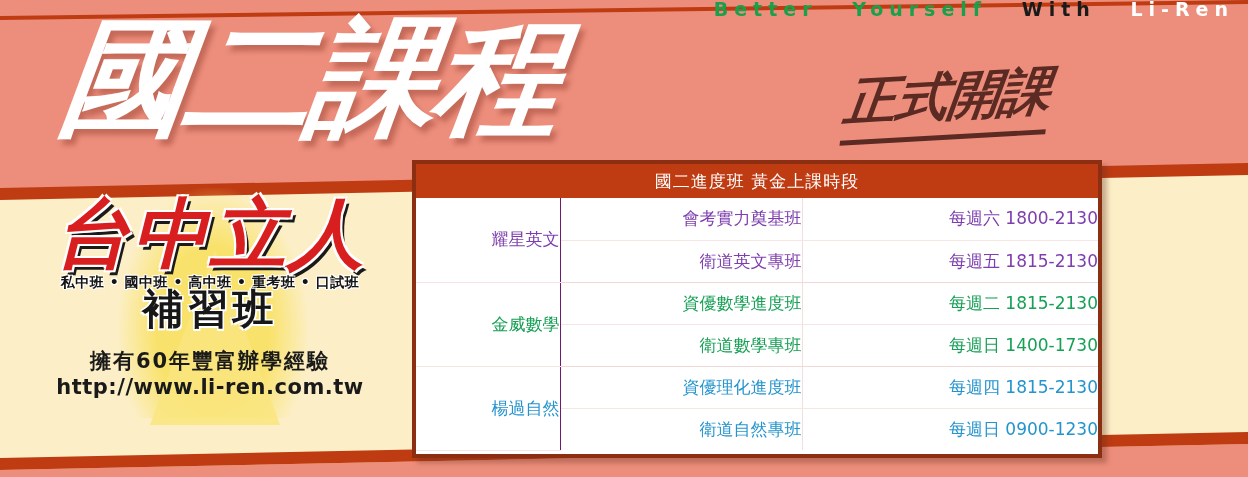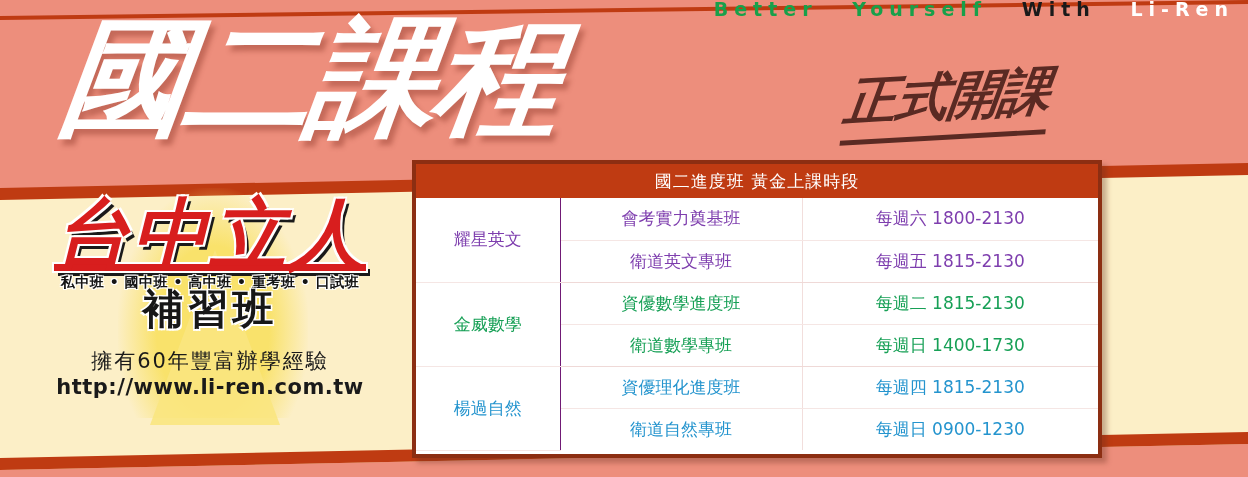--- a/index.html
+++ b/index.html
@@ -129,21 +129,20 @@
     font-weight: bold;
     font-style: italic;
     color: #D81E1E;
     letter-spacing: 2px;
     line-height: 1.0;
     white-space: nowrap;
     text-shadow:
       -2px -2px 0 #fff,  2px -2px 0 #fff,
       -2px  2px 0 #fff,  2px  2px 0 #fff,
        4px  5px 0 #1a1a1a;
-    text-decoration: underline;
   }
   #logo-sub {
     margin-top: -4px;
     font-family: "DejaVu Sans", "Liberation Sans", sans-serif;
     font-size: 41px;
     font-weight: bold;
     color: #171717;
     letter-spacing: 4px;
     line-height: 1.05;
     white-space: nowrap;
@@ -156,21 +155,21 @@
     font-weight: bold;
     color: #141414;
     letter-spacing: .5px;
     white-space: nowrap;
     text-shadow: -1px -1px 0 #fff, 1px -1px 0 #fff, -1px 1px 0 #fff, 1px 1px 0 #fff;
   }
   #logo-exp {
     margin-top: 16px;
     font-family: "DejaVu Sans", "Liberation Sans", sans-serif;
     font-size: 21px;
-    font-weight: normal;
+    font-weight: bold;
     color: #1A1A1A;
     letter-spacing: 2px;
     white-space: nowrap;
   }
   #logo-url {
     margin-top: 0px;
     font-family: "DejaVu Sans", "Liberation Sans", sans-serif;
     font-size: 21px;
     font-weight: bold;
     color: #1A1A1A;
@@ -200,21 +199,21 @@
     font-family: "DejaVu Sans", "Liberation Sans", sans-serif;
   }
   table#schedule {
     width: 100%;
     border-collapse: collapse;
     table-layout: fixed;
     background: #fff;
   }
   table#schedule td {
     height: 42px;
-    text-align: center;
+    text-align: right;
     vertical-align: middle;
     font-size: 17px;
     font-family: "DejaVu Sans", "Liberation Sans", sans-serif;
     border-right: 1px solid #F2DEDC;
     border-bottom: 1px solid #F5E6E4;
   }
   table#schedule td.col-subject { width: 144px; border-right: 1px solid #701a75; }
   table#schedule td.col-class   { width: 242px; }
   table#schedule td.col-time    { width: 296px; border-right: none; }
   table#schedule tr:last-child td { border-bottom: none; }

